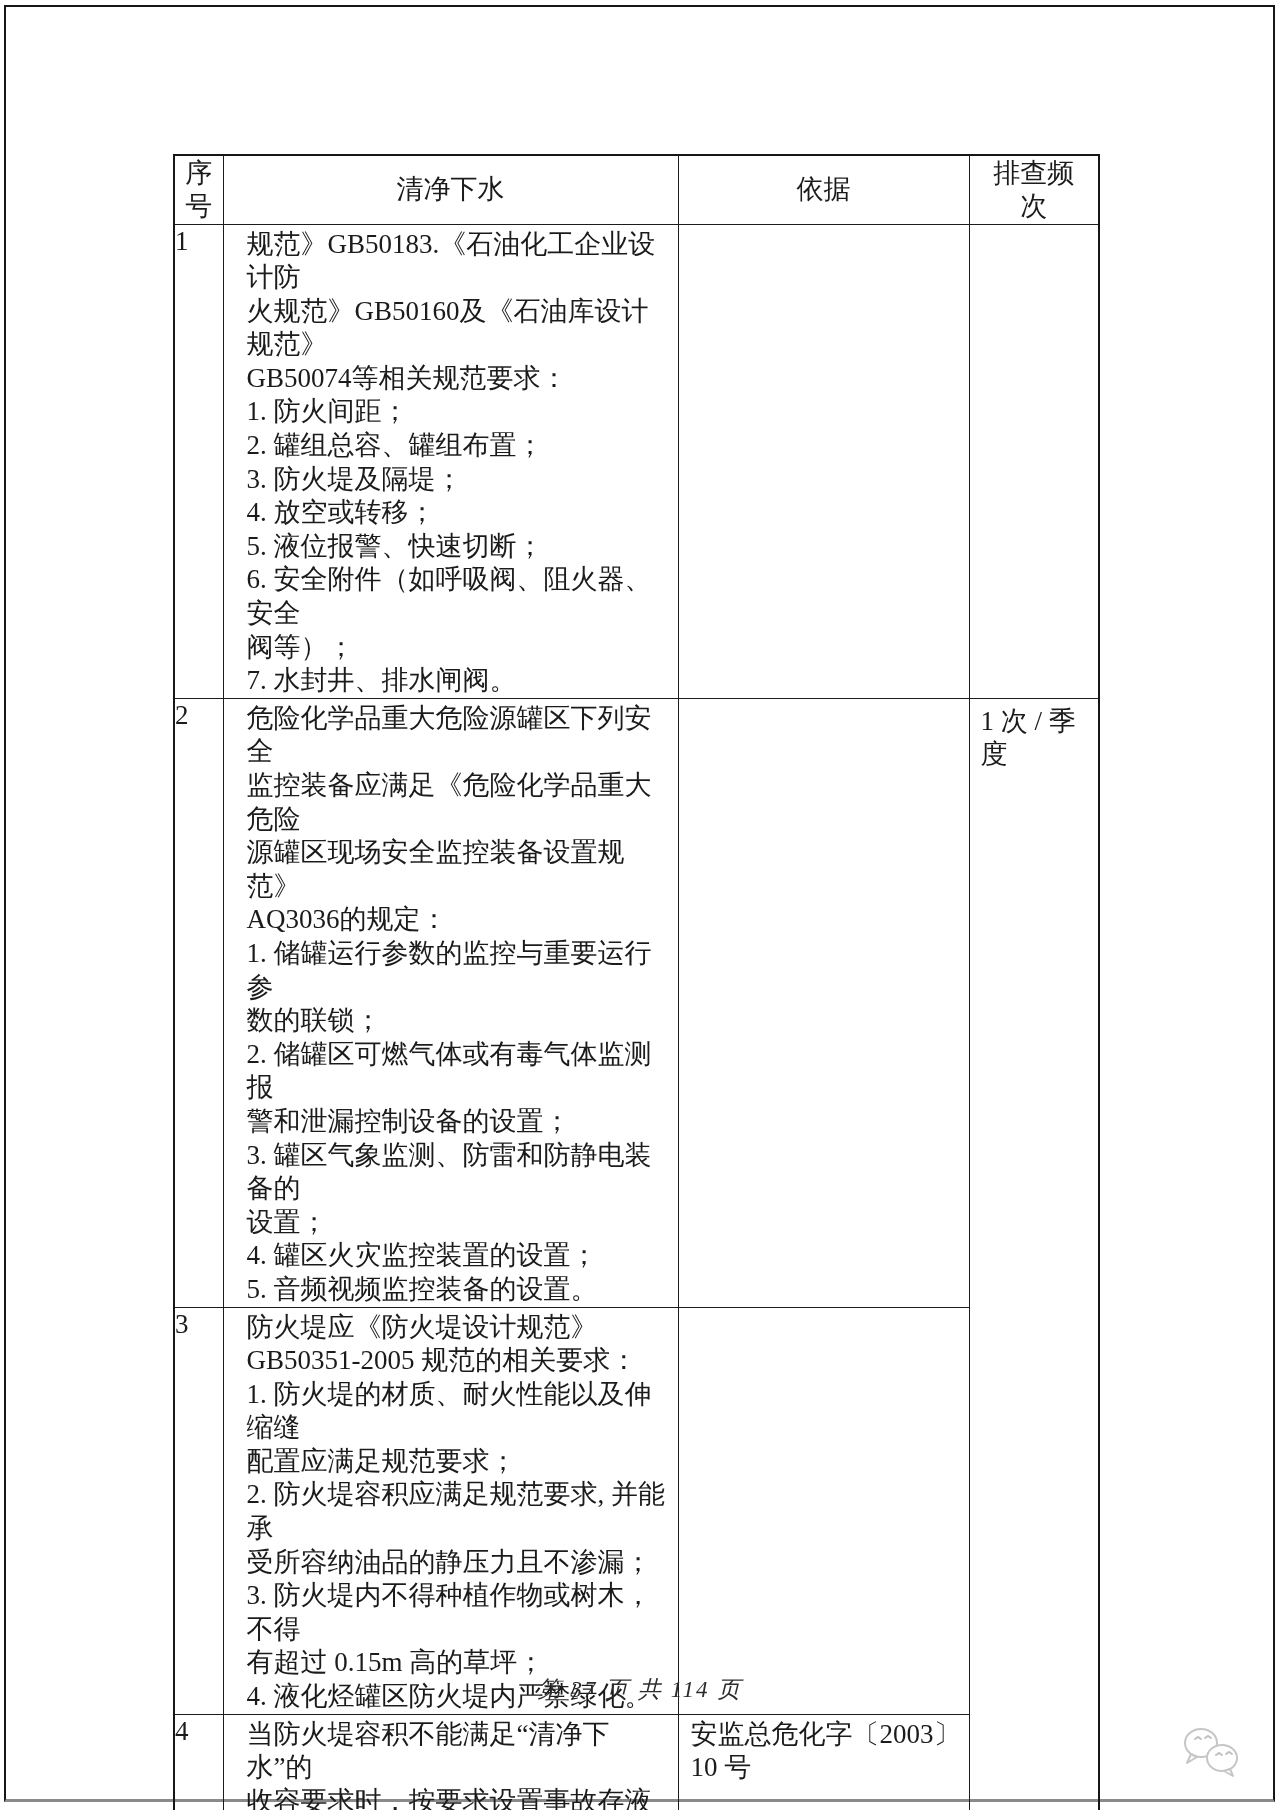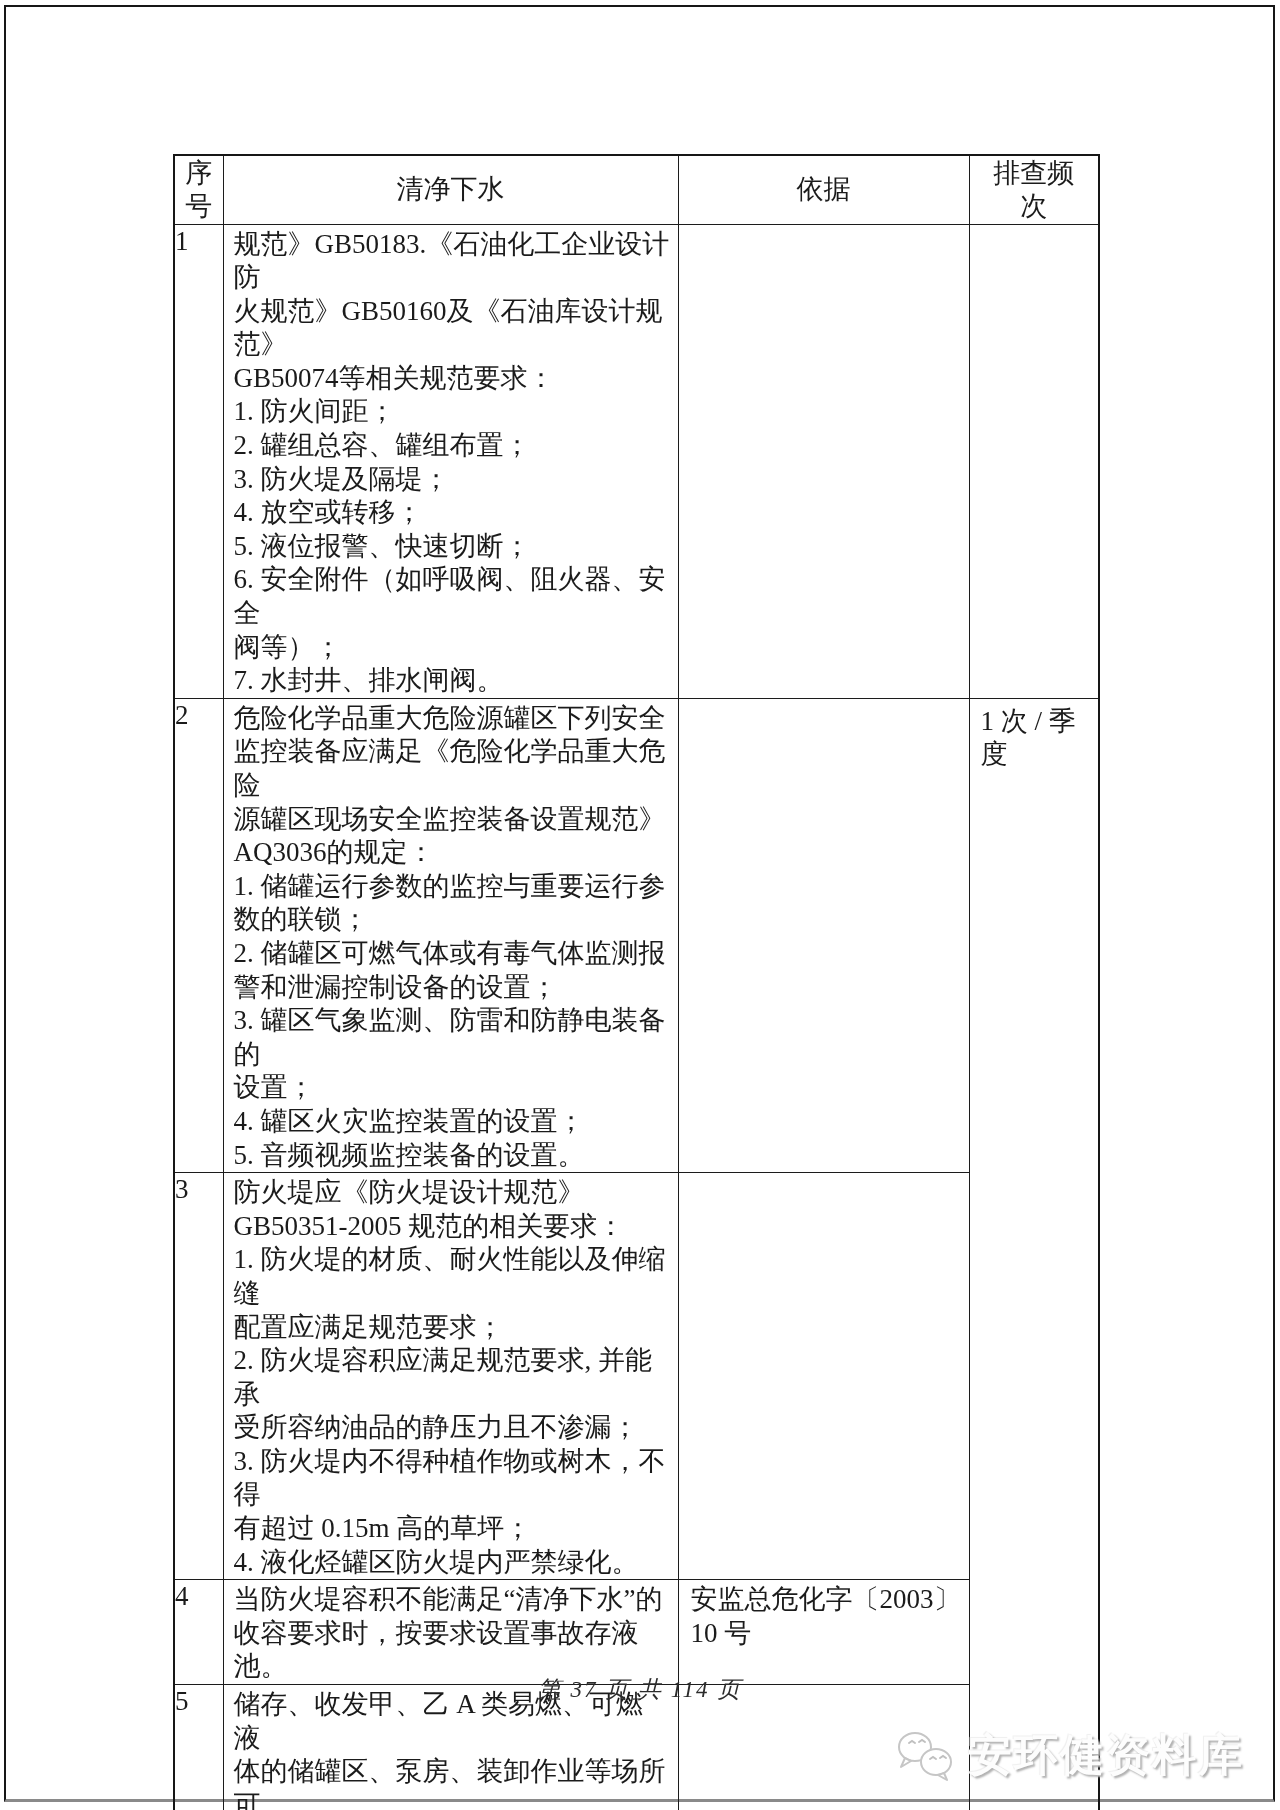--- a/index.html
+++ b/index.html
@@ -25,21 +25,21 @@
     white-space:pre-line;
     font-size:27px; line-height:33.6px; font-weight:normal;
     vertical-align:top; text-align:left;
     overflow:hidden;
   }
   .checklist th {
     text-align:center; vertical-align:middle; line-height:33px;
     font-weight:normal;
   }
   .cell-num  { text-align:center; vertical-align:middle; }
-  .cell-content { padding:3px 8px 0 10px; }
+  .cell-content { padding:3px 8px 0 23px; }
   .cell-basis   { padding:3px 8px 0 12px; }
   .cell-freq    { padding:6px 4px 0 11px; vertical-align:top; }
   .page-footer {
     position:absolute; top:1674px; left:0; width:1280px;
     text-align:center; font-size:23px; letter-spacing:2px; color:#2c2c2c;font-style:italic;
   }
   .watermark {
     position:absolute; top:1726px; right:36px;
     display:flex; align-items:center; gap:10px;
   }
@@ -152,14 +152,13 @@
       <ellipse cx="44" cy="32" rx="15" ry="13"></ellipse>
       <path d="M52 43 L55 50 L46 45 Z" stroke-linejoin="round"></path>
     </g>
     <g fill="none" stroke="#c0c0c0" stroke-width="2" stroke-linecap="round">
       <path d="M17 13 l3 -2 l3 2"></path>
       <path d="M27 12 l3 -2 l3 2"></path>
       <path d="M38 29 l3 -2 l3 2"></path>
       <path d="M48 28 l3 -2 l3 2"></path>
     </g>
   </svg>
-  <span class="wm-text">安环健资料库</span>
 </div>
 
 </body></html>

